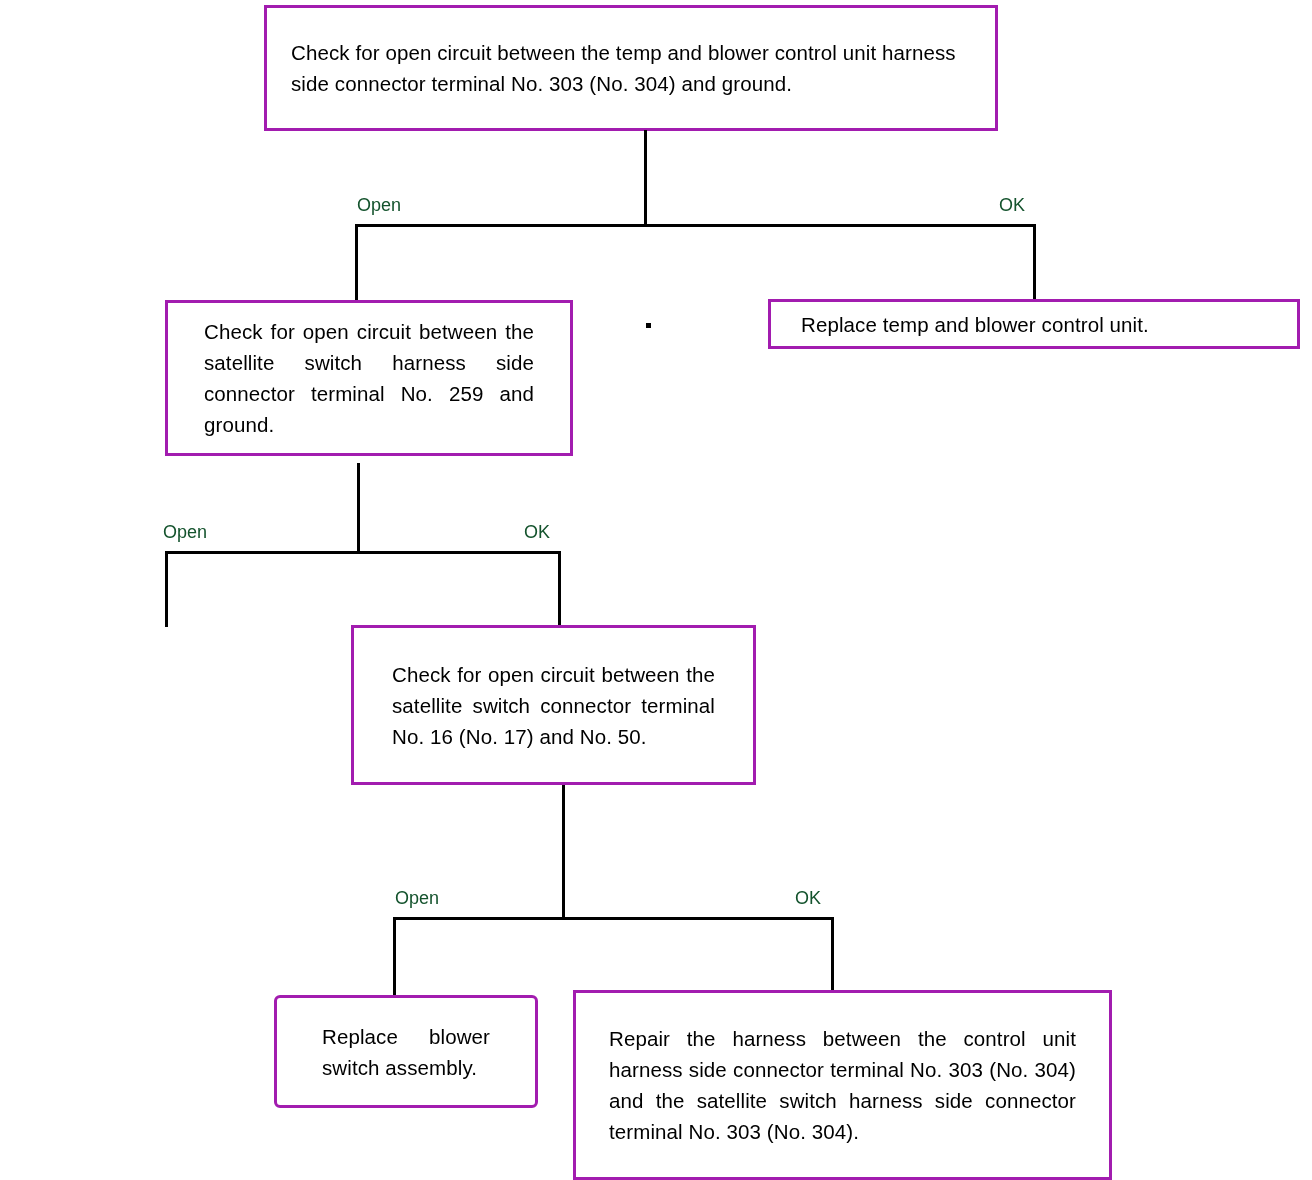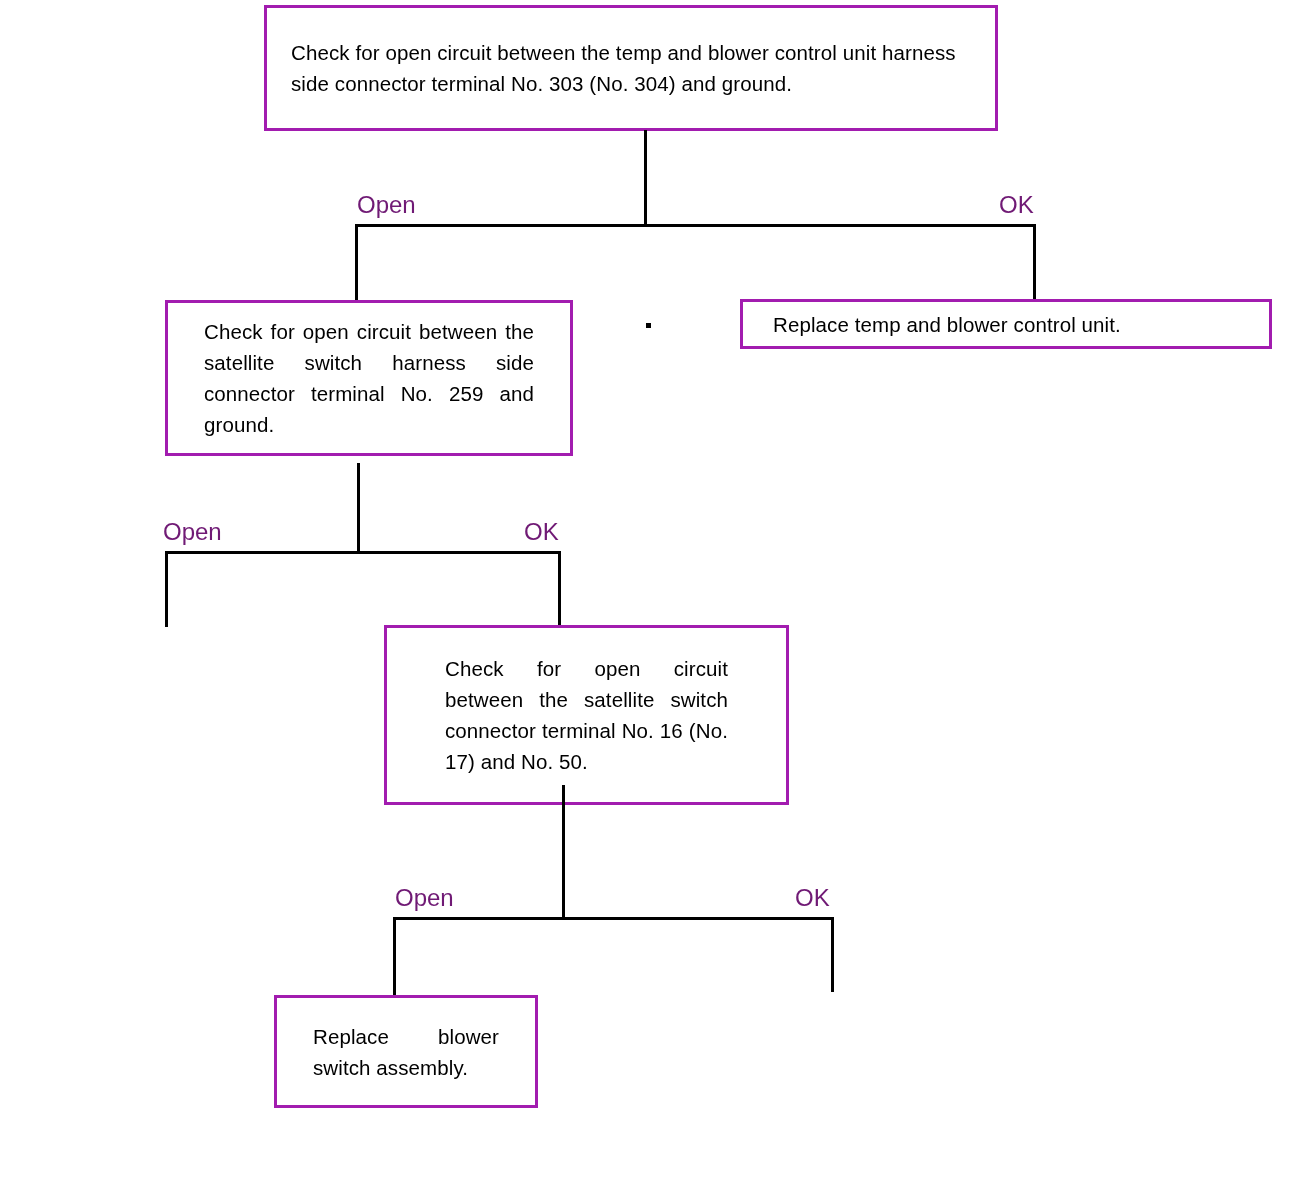--- a/index.html
+++ b/index.html
@@ -44,23 +44,23 @@
     background: #000000;
     height: 3px;
   }
   .vline {
     position: absolute;
     background: #000000;
     width: 3px;
   }
   .edge-label {
     position: absolute;
-    font-size: 24px;
+    font-size: 18px;
     line-height: 24px;
-    color: #701a75;
+    color: #14532d;
     white-space: nowrap;
   }
   .speck {
     position: absolute;
     background: #000000;
     width: 5px;
     height: 5px;
   }
 </style>
 </head>
@@ -76,21 +76,21 @@
 
   <div class="hline" style="left:355px; top:224px; width:681px;"></div>
 
   <div class="vline" style="left:355px; top:224px; height:78px;"></div>
 
   <div class="vline" style="left:1033px; top:224px; height:77px;"></div>
 
   <div class="edge-label" style="left:357px; top:193px;">Open</div>
   <div class="edge-label" style="left:999px; top:193px;">OK</div>
 
-  <div class="node" style="left:740px; top:299px; width:532px; height:50px; padding:0 30px;">
+  <div class="node" style="left:768px; top:299px; width:532px; height:50px; padding:0 30px;">
     <div class="node-text">Replace temp and blower control unit.</div>
   </div>
 
   <div class="speck" style="left:646px; top:323px;"></div>
 
   <div class="node just" style="left:165px; top:300px; width:408px; height:156px; padding:0 36px;">
     <div class="node-text">Check for open circuit between the satellite switch harness side connector terminal No. 259 and ground.</div>
   </div>
 
   <div class="vline" style="left:357px; top:463px; height:90px;"></div>
@@ -98,33 +98,36 @@
   <div class="hline" style="left:165px; top:551px; width:396px;"></div>
 
   <div class="vline" style="left:165px; top:551px; height:76px;"></div>
 
   <div class="vline" style="left:558px; top:551px; height:76px;"></div>
 
   <div class="edge-label" style="left:163px; top:520px;">Open</div>
   <div class="edge-label" style="left:524px; top:520px;">OK</div>
 
 
-  <div class="node just" style="left:384px; top:625px; width:405px; height:180px; padding:0 58px;">
+  <div class="node just" style="left:351px; top:625px; width:405px; height:160px; padding:0 38px;">
     <div class="node-text">Check for open circuit between the satellite switch connector terminal No. 16 (No. 17) and No. 50.</div>
   </div>
 
   <div class="vline" style="left:562px; top:785px; height:134px;"></div>
 
   <div class="hline" style="left:393px; top:917px; width:441px;"></div>
 
   <div class="vline" style="left:393px; top:917px; height:80px;"></div>
 
   <div class="vline" style="left:831px; top:917px; height:75px;"></div>
 
   <div class="edge-label" style="left:395px; top:886px;">Open</div>
   <div class="edge-label" style="left:795px; top:886px;">OK</div>
 
-  <div class="node just" style="left:274px; top:995px; width:264px; height:113px; padding:0 36px;">
+  <div class="node just" style="left:274px; top:995px; width:264px; height:113px; padding:0 45px;border-radius:6px;">
     <div class="node-text">Replace blower switch assembly.</div>
   </div>
 
+  <div class="node just" style="left:573px; top:990px; width:539px; height:190px; padding:0 33px;">
+    <div class="node-text">Repair the harness between the control unit harness side connector terminal No. 303 (No. 304) and the satellite switch harness side connector terminal No. 303 (No. 304).</div>
+  </div>
 
 </div>
 
 </body></html>

